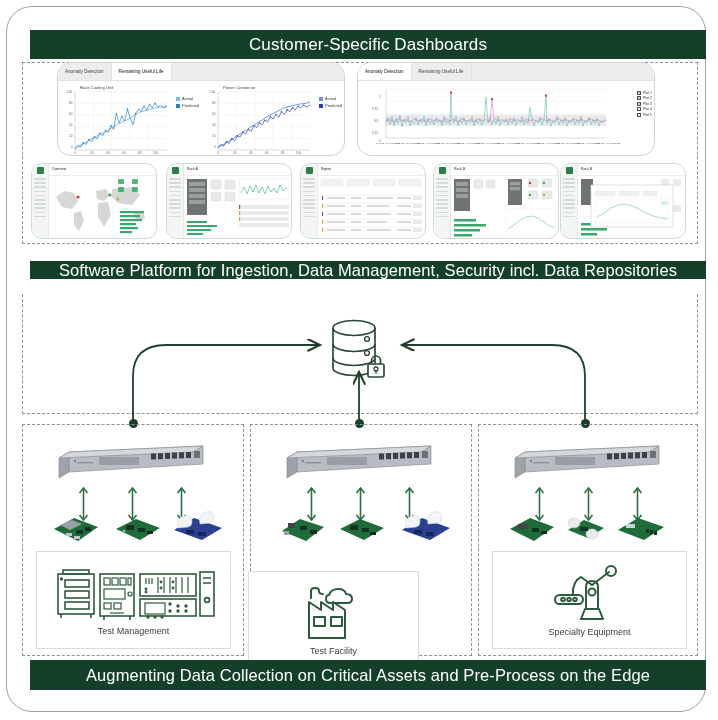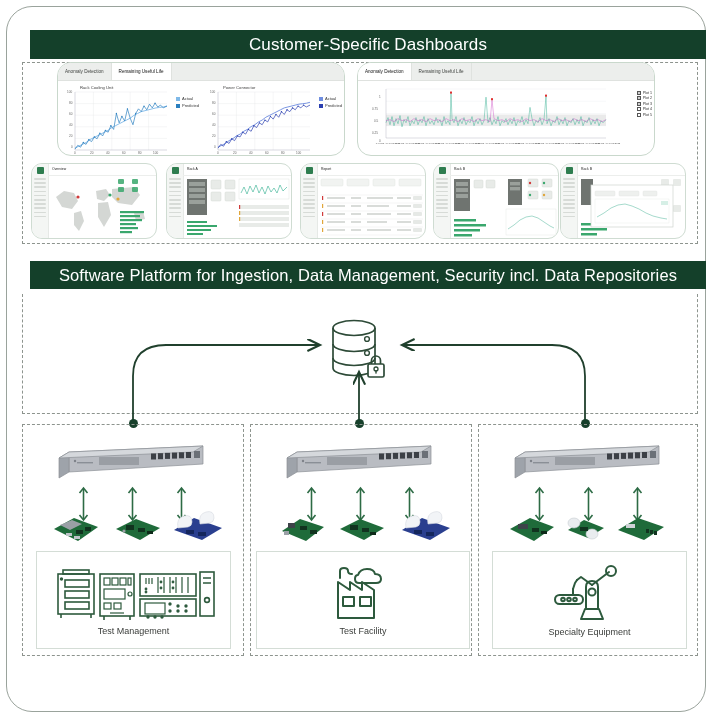--- a/index.html
+++ b/index.html
@@ -18,21 +18,21 @@
   }
 
   
   .banner{
     position:absolute;left:22px;width:676px;
     background:#14402a;color:#ffffff;
     display:flex;align-items:center;justify-content:center;
     font-size:17px;letter-spacing:.1px;white-space:nowrap;margin-left:8px;
   }
   #banner-top{top:30px;height:29px;}
-  #banner-mid{top:261px;height:28px;font-size:16.5px;}
+  #banner-mid{top:261px;height:18px;font-size:16.5px;}
   #banner-bottom{top:660px;height:30px;font-size:16.5px;}
 
   
   .dashed{
     position:absolute;box-sizing:border-box;
     border:1.3px dashed #8d948e;
   }
   #dash-dashboards{left:22px;top:62px;width:676px;height:182px;}
   #dash-platform{left:22px;top:294px;width:676px;height:120px;border-top:none;}
   #dash-edge-l{left:22px;top:424px;width:222px;height:232px;}
@@ -104,21 +104,21 @@
 
   .board{position:absolute;width:44px;height:30px;}
   .arrow-v{position:absolute;width:11px;height:34px;}
 
   .eq-box{
     position:absolute;top:551px;height:98px;background:#fff;
     border:1px solid #d4ddd6;box-sizing:border-box;
     display:flex;flex-direction:column;align-items:center;justify-content:center;
   }
   #eq-1{left:36px;width:195px;}
-  #eq-2{left:256px;width:214px;}
+  #eq-2{left:248px;width:171px;margin-top:20px;}
   #eq-3{left:492px;width:195px;}
   .eq-label{font-size:9px;color:#3a3d3a;margin-top:4px;}
 
   .dot{position:absolute;width:9px;height:9px;border-radius:50%;background:#17402b;}
   #dot-1{left:129px;top:419px;}
   #dot-2{left:355px;top:419px;}
   #dot-3{left:581px;top:419px;}
 
   svg{display:block;overflow:visible;}
 </style>
@@ -973,14 +973,17 @@
           <rect x="4" y="32" width="28" height="9" rx="4.5"></rect>
           <circle cx="12" cy="36.5" r="1.8"></circle>
           <circle cx="18" cy="36.5" r="1.8"></circle>
           <circle cx="24" cy="36.5" r="1.8"></circle>
         </g>
       </svg>
     </div>
     <div class="eq-label">Specialty Equipment</div>
   </div>
 
+  <div class="banner" id="banner-bottom">
+    <span>Augmenting Data Collection on Critical Assets and Pre-Process on the Edge</span>
+  </div>
 
 </div>
 
 </body></html>

